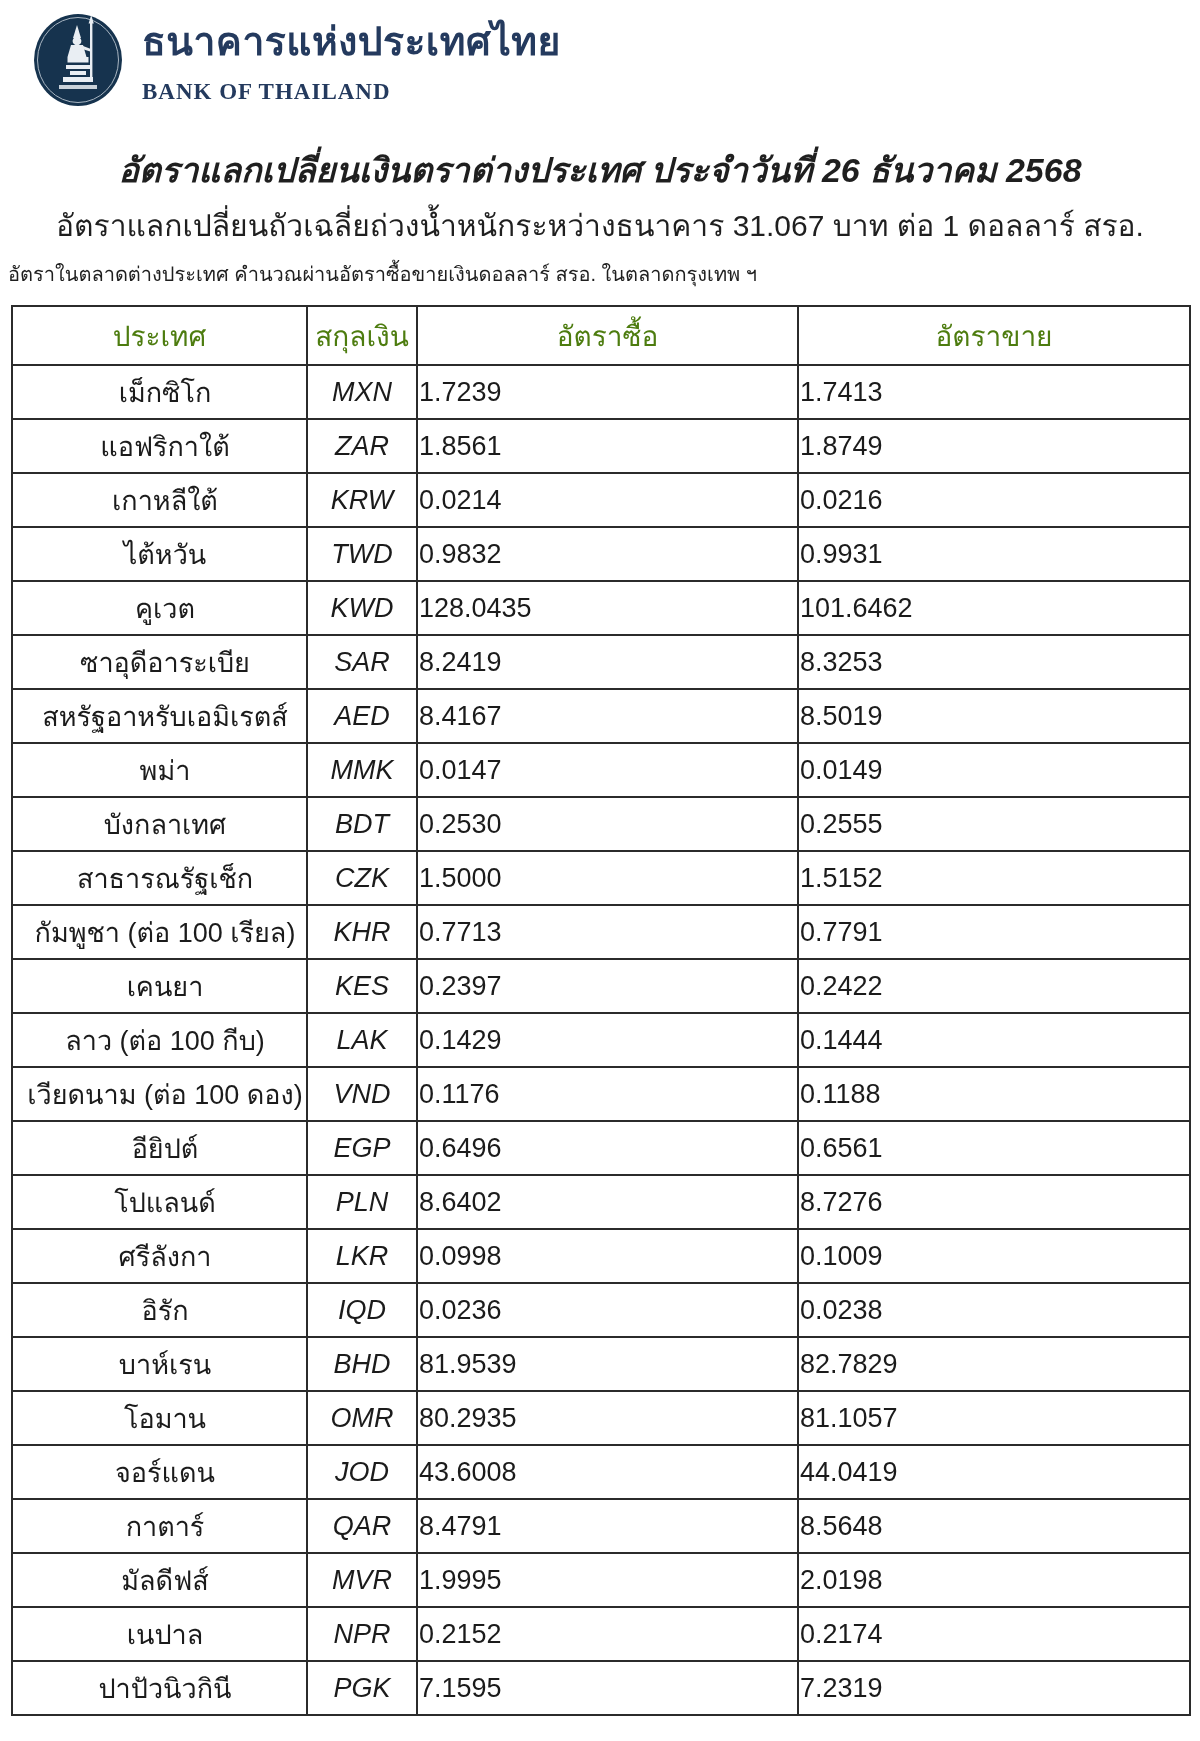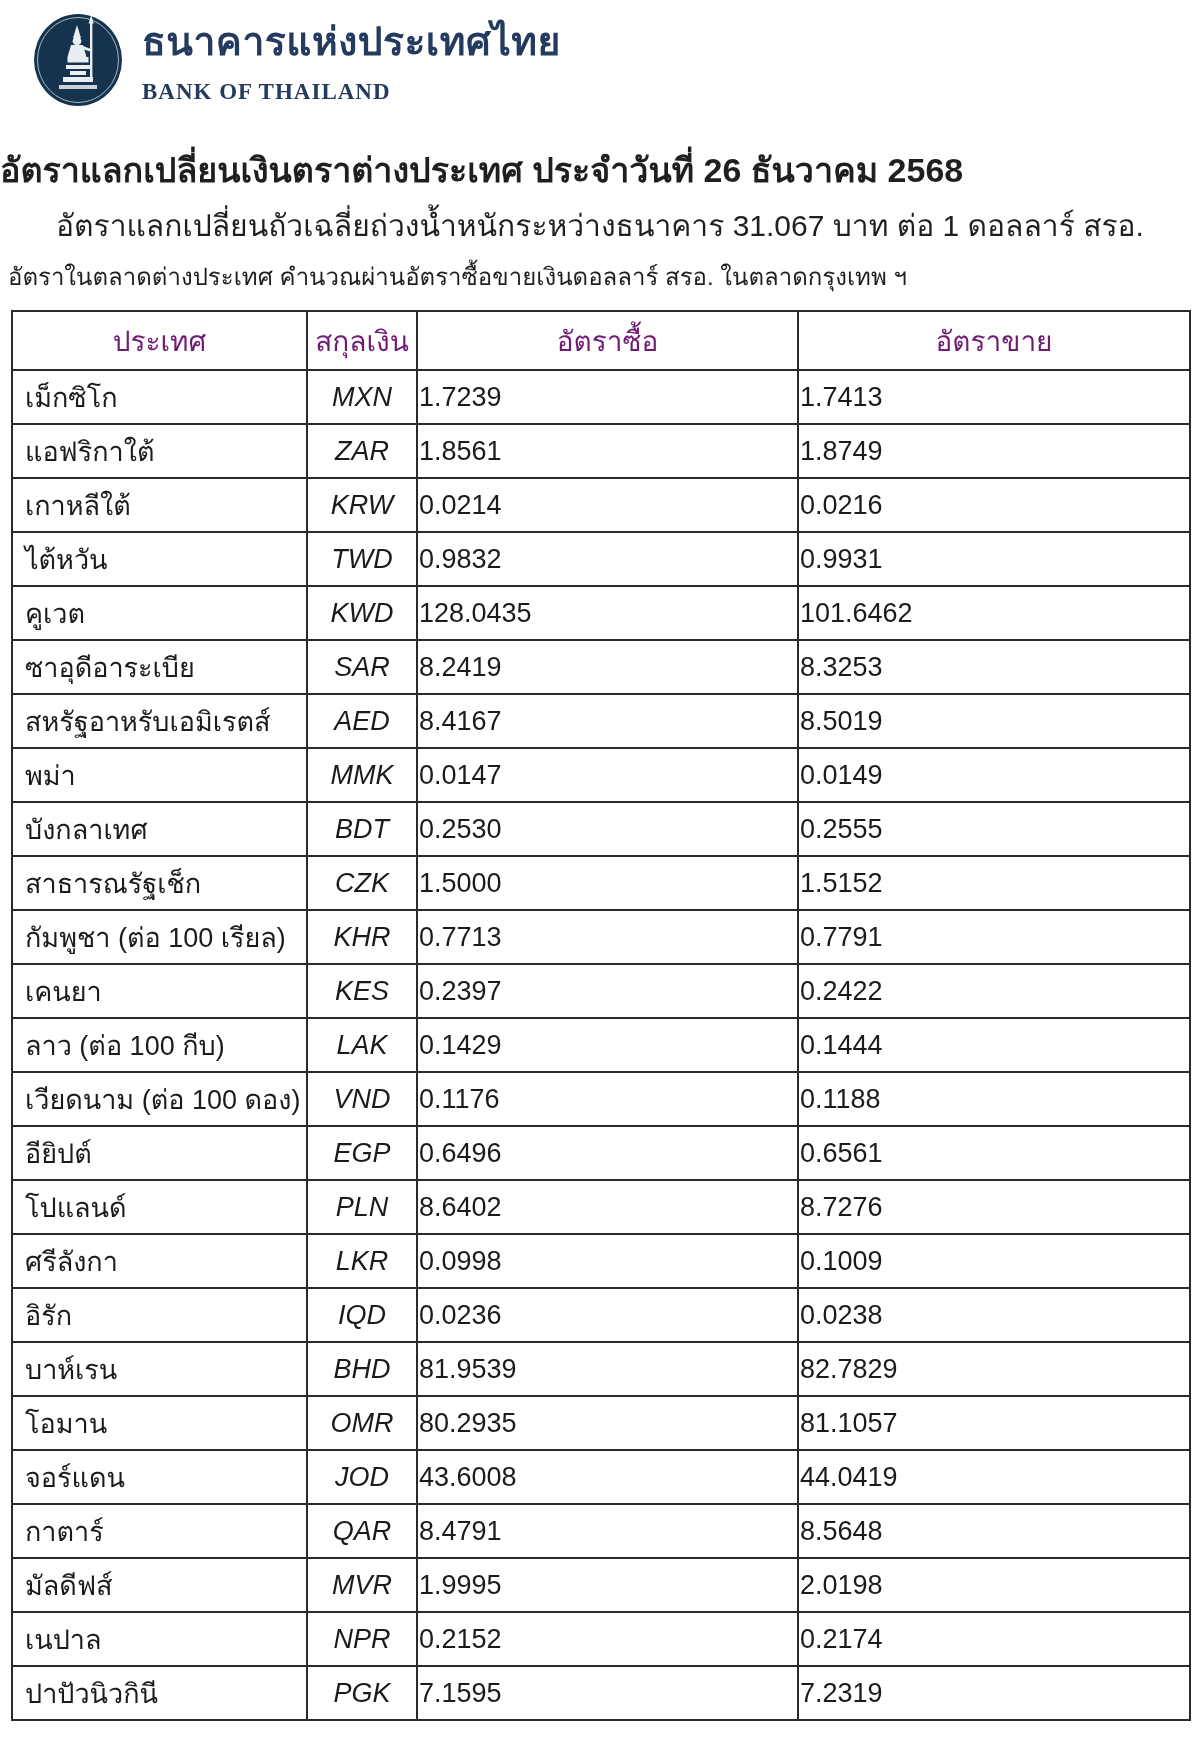--- a/index.html
+++ b/index.html
@@ -22,58 +22,58 @@
     letter-spacing: 0.5px;
   }
   .brand-en {
     font-family: "Liberation Serif", "DejaVu Serif", serif;
     font-size: 23px; font-weight: 700; color: #243a5e; letter-spacing: 1px;
     margin-top: 14px;
   }
 
   
   .title {
-    text-align: left; font-size: 34px; font-weight: 600; color: #1f1f1f;
-    margin-top: 36px; line-height: 1.3;
+    text-align: center; font-size: 34px; font-weight: 600; color: #1f1f1f;
+    margin-top: 36px; line-height: 1.3; font-style: italic;
   }
   .subtitle {
     text-align: center; font-size: 30px; font-weight: 400; color: #1f1f1f;
     margin-top: 14px; line-height: 1.3;
   }
   .note {
-    font-size: 24px; font-weight: 400; color: #1f1f1f;
+    font-size: 20px; font-weight: 400; color: #1f1f1f;
     margin: 16px 0 0 8px; line-height: 1.3;
   }
 
   
   table.rates {
     margin: 18px 0 0 11px;
     border-collapse: collapse;
     table-layout: fixed;
     width: 1178px;
   }
   table.rates th, table.rates td {
     border: 2px solid #2b2b2b;
     overflow: hidden;
     white-space: nowrap;
   }
   table.rates th {
     height: 55px;
     font-size: 28px;
     font-weight: 500;
     text-align: center;
-    color: #701a75;
+    color: #4d7c0f;
   }
   table.rates td {
     height: 50px;
     font-size: 27px;
     font-weight: 400;
     color: #1b1b1b;
   }
-  td.c-country { text-align: left;  padding-left: 12px; }
+  td.c-country { text-align: center;  padding-left: 12px; }
   td.c-code    { text-align: center; font-style: italic; }
   td.c-num     { text-align: left; padding-right: 0; }
 </style>
 </head>
 <body>
 
 <div class="page">
 
   <div class="masthead">
     <div class="logo">

